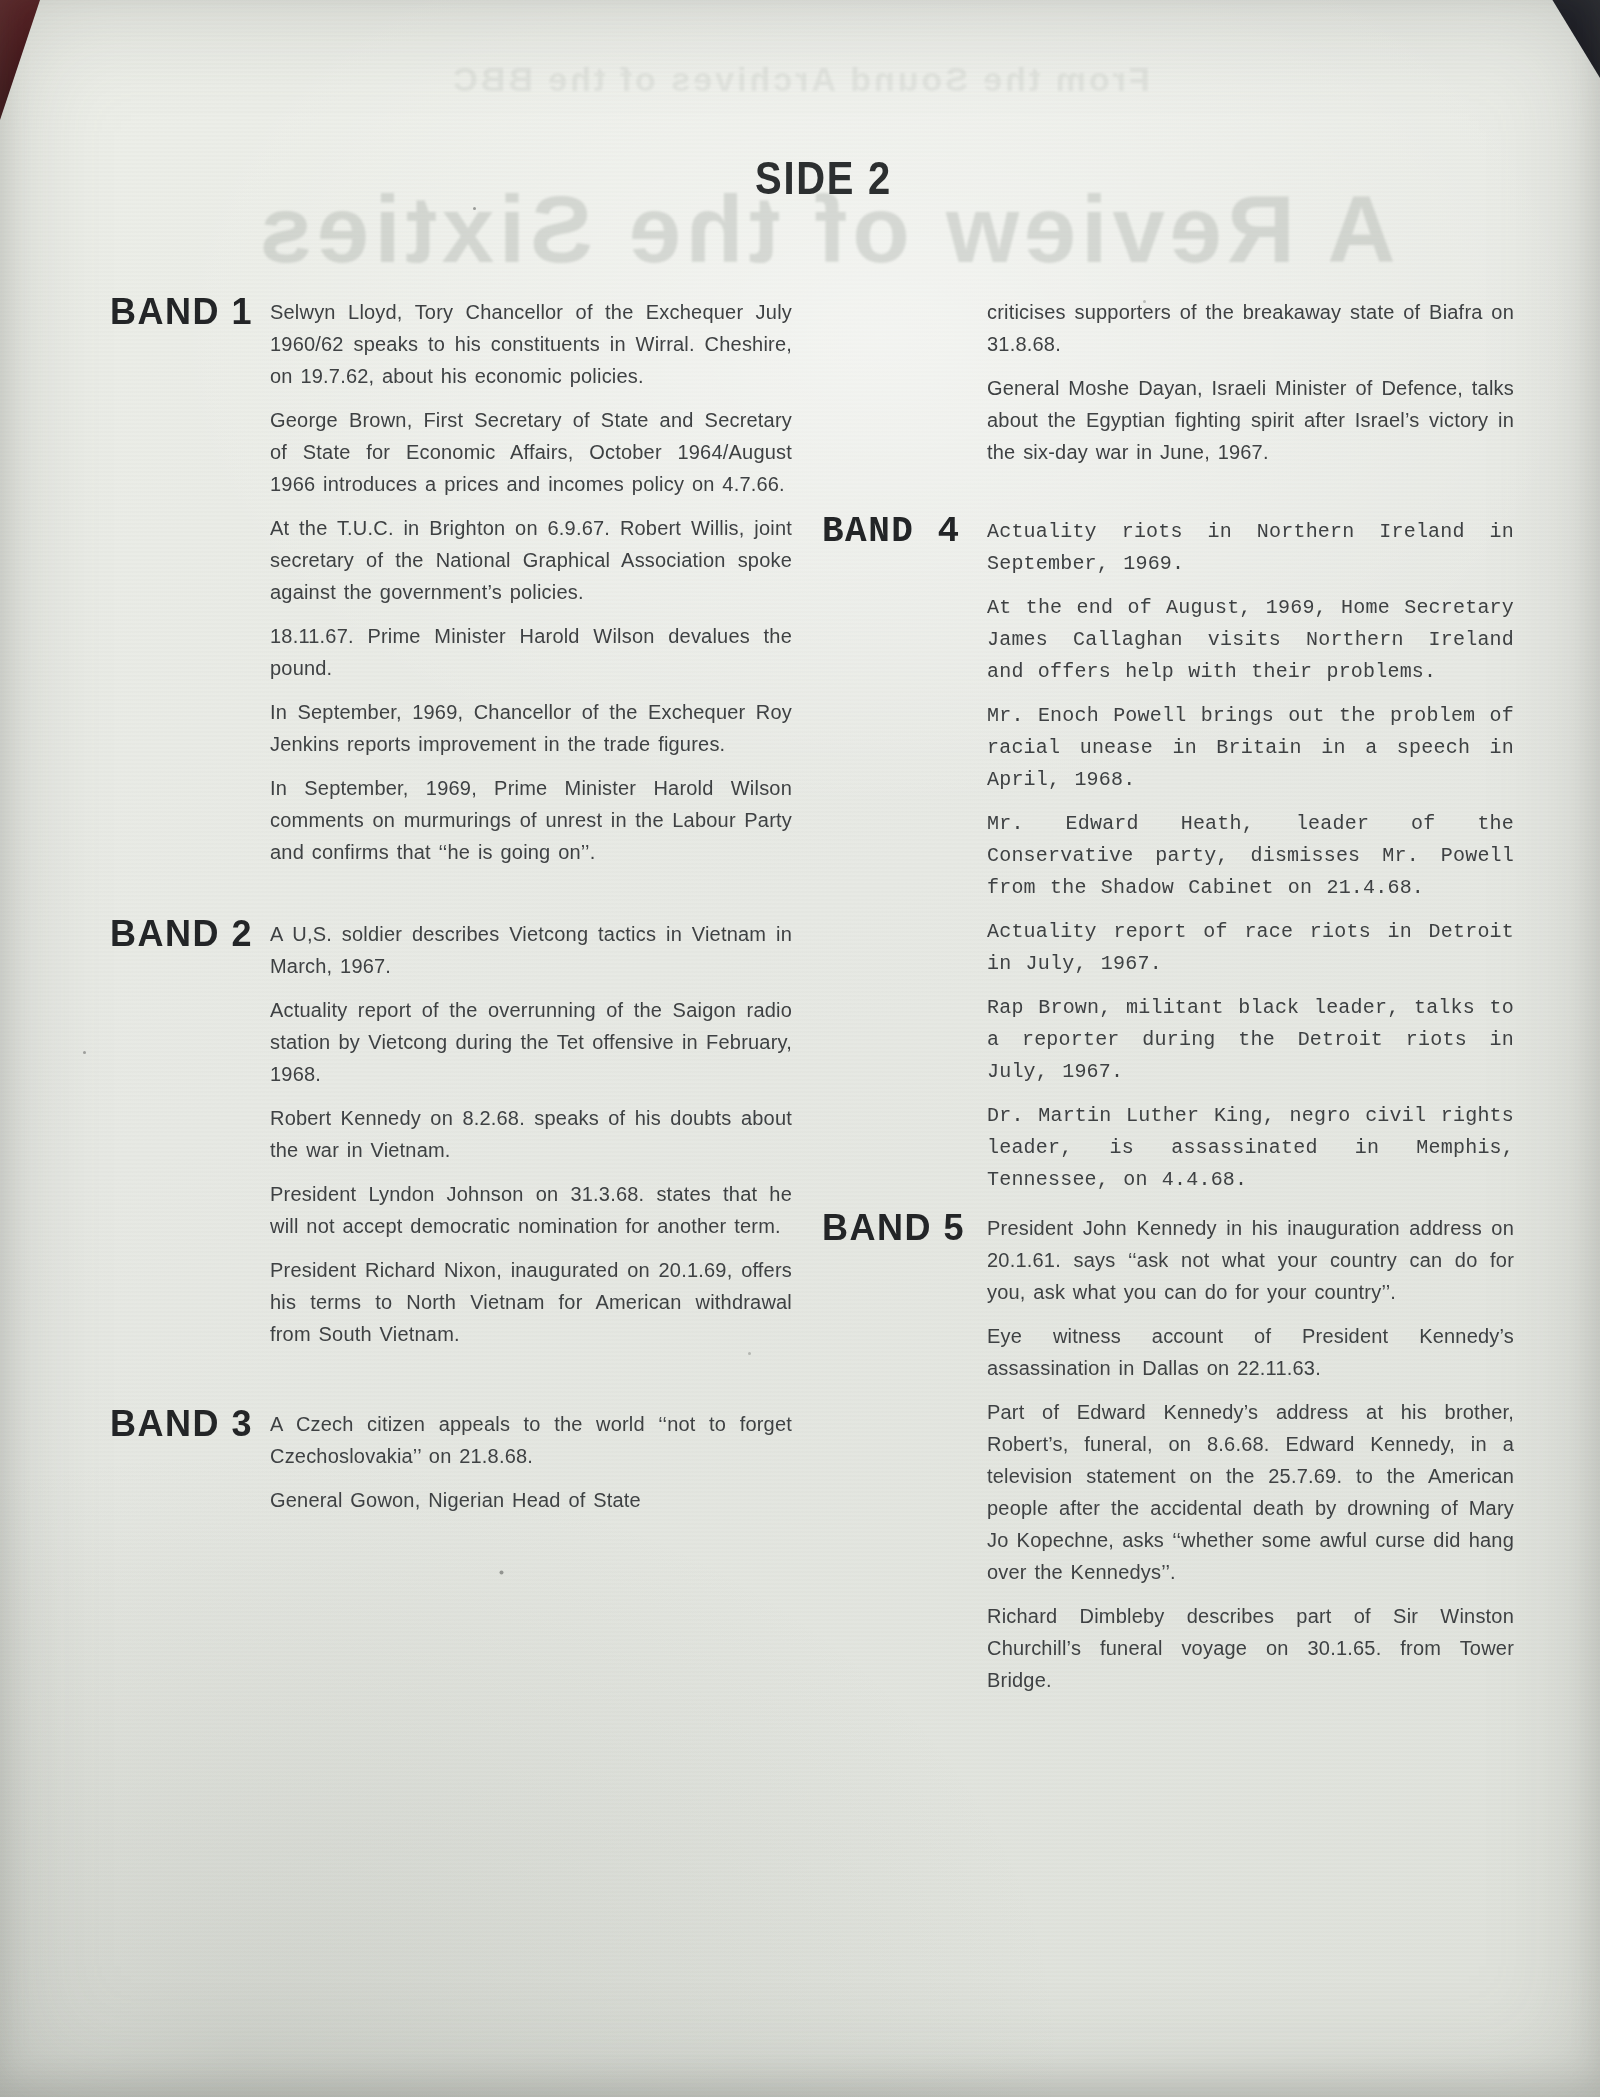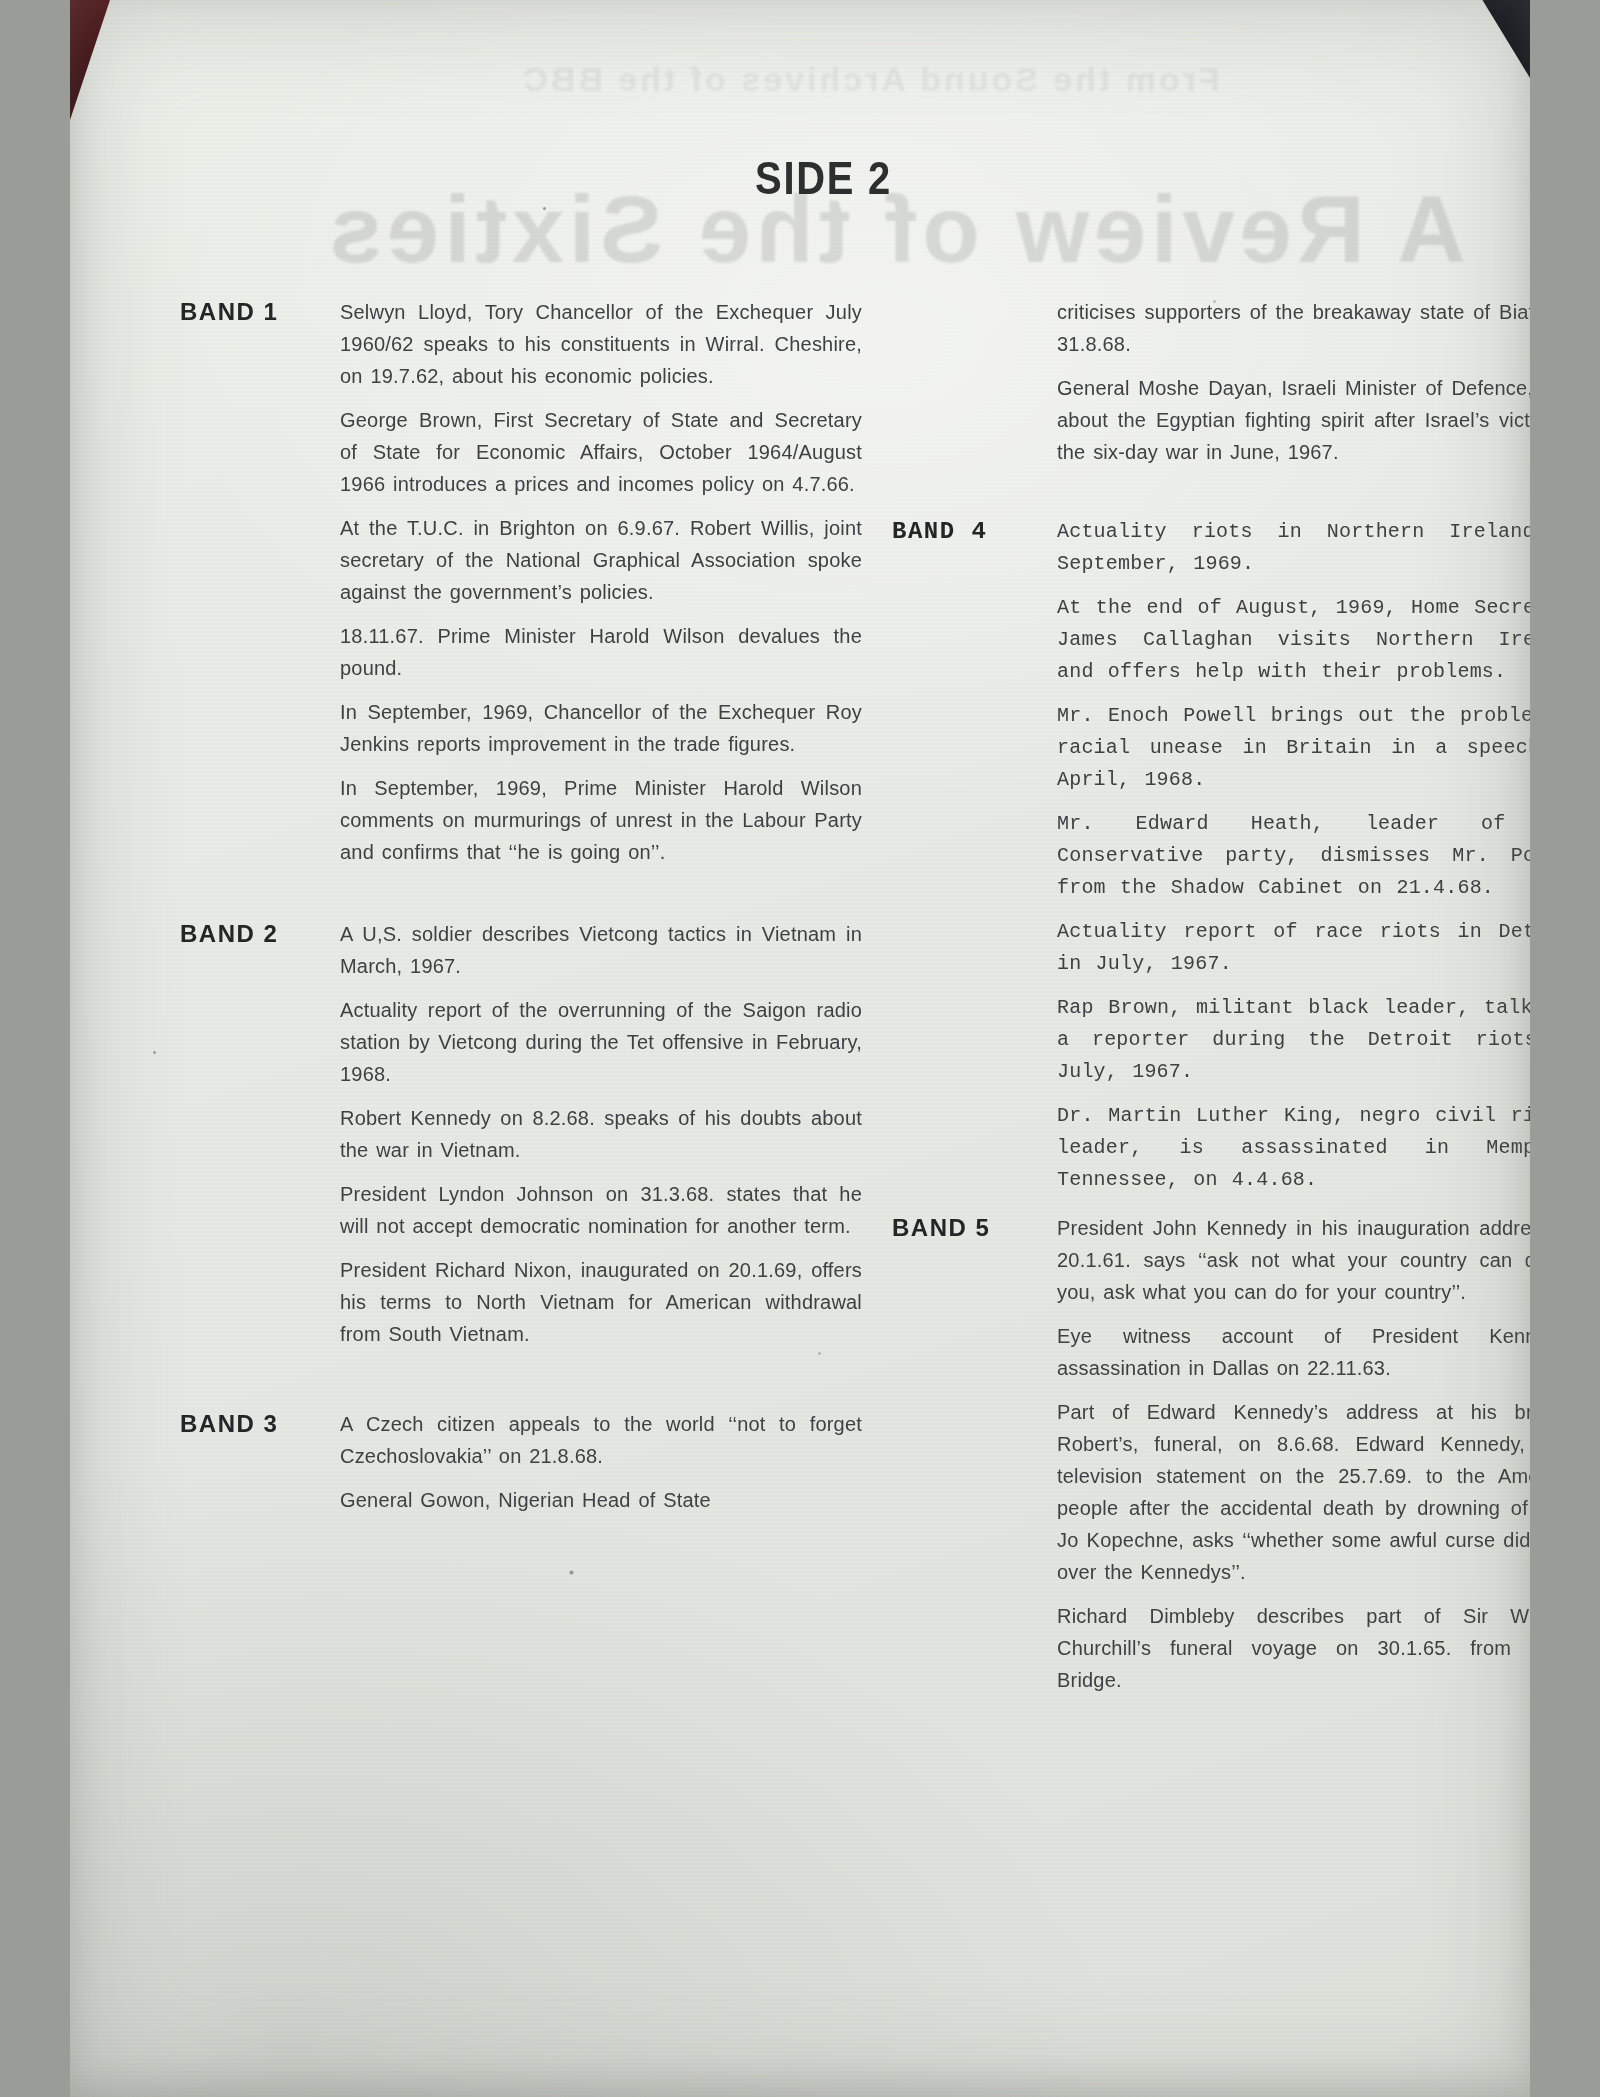--- a/index.html
+++ b/index.html
@@ -2,21 +2,21 @@
 <html lang="en"><head>
 <meta charset="utf-8">
 <style>
   html, body {
     margin: 0;
     padding: 0;
     background: #9a9c98;
   }
   .page {
     position: relative;
-    width: 1460px;
+    width: 1600px;
     height: 2097px;
     margin: 0 auto;
     overflow: hidden;
     font-family: "Liberation Sans", "DejaVu Sans", sans-serif;
     background:
       radial-gradient(1200px 800px at 55% 16%, rgba(255,255,255,0.45), rgba(255,255,255,0) 60%),
       radial-gradient(1500px 1100px at 15% 98%, rgba(115,120,110,0.16), rgba(115,120,110,0) 55%),
       repeating-linear-gradient(0deg, rgba(120,120,112,0.025) 0 2px, rgba(255,255,255,0.015) 2px 4px),
       linear-gradient(160deg, #edefe9 0%, #e7e9e4 45%, #dee1da 100%);
   }
@@ -109,21 +109,21 @@
   }
   .col-left  { left: 110px; width: 682px; }
   .col-right { left: 822px; width: 692px; }
 
   .band {
     display: flex;
     align-items: flex-start;
   }
   .band-label {
     flex: 0 0 auto;
-    font-size: 24px;
+    font-size: 36px;
     font-weight: 700;
     letter-spacing: 1.5px;
     line-height: 32px;
     color: #232527;
     white-space: nowrap;
   }
   .col-left  .band-label { width: 160px; }
   .col-right .band-label { width: 165px; }
 
   .band-text {

